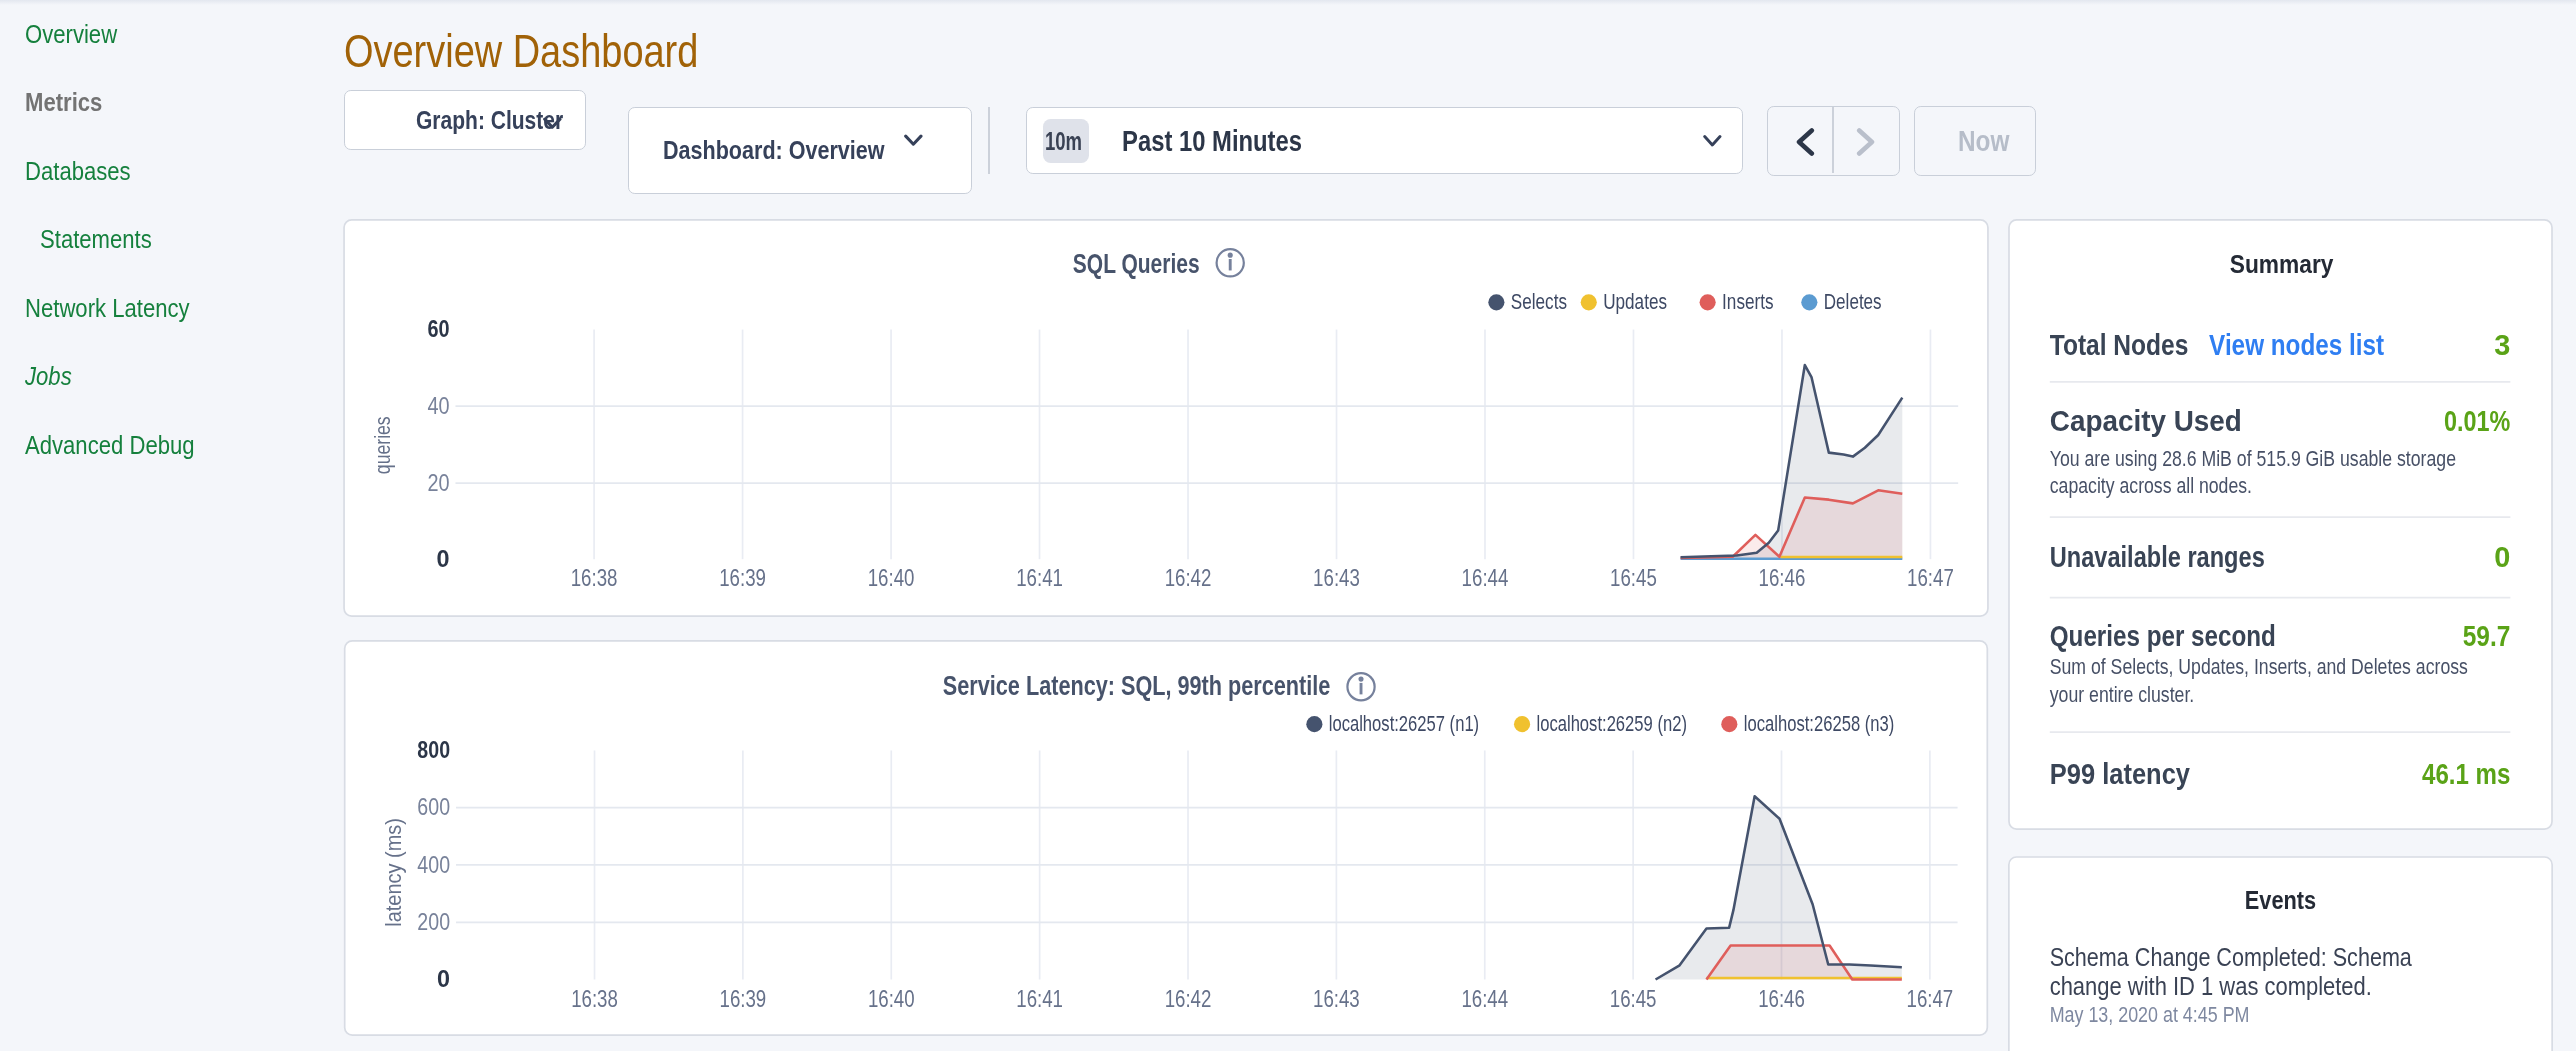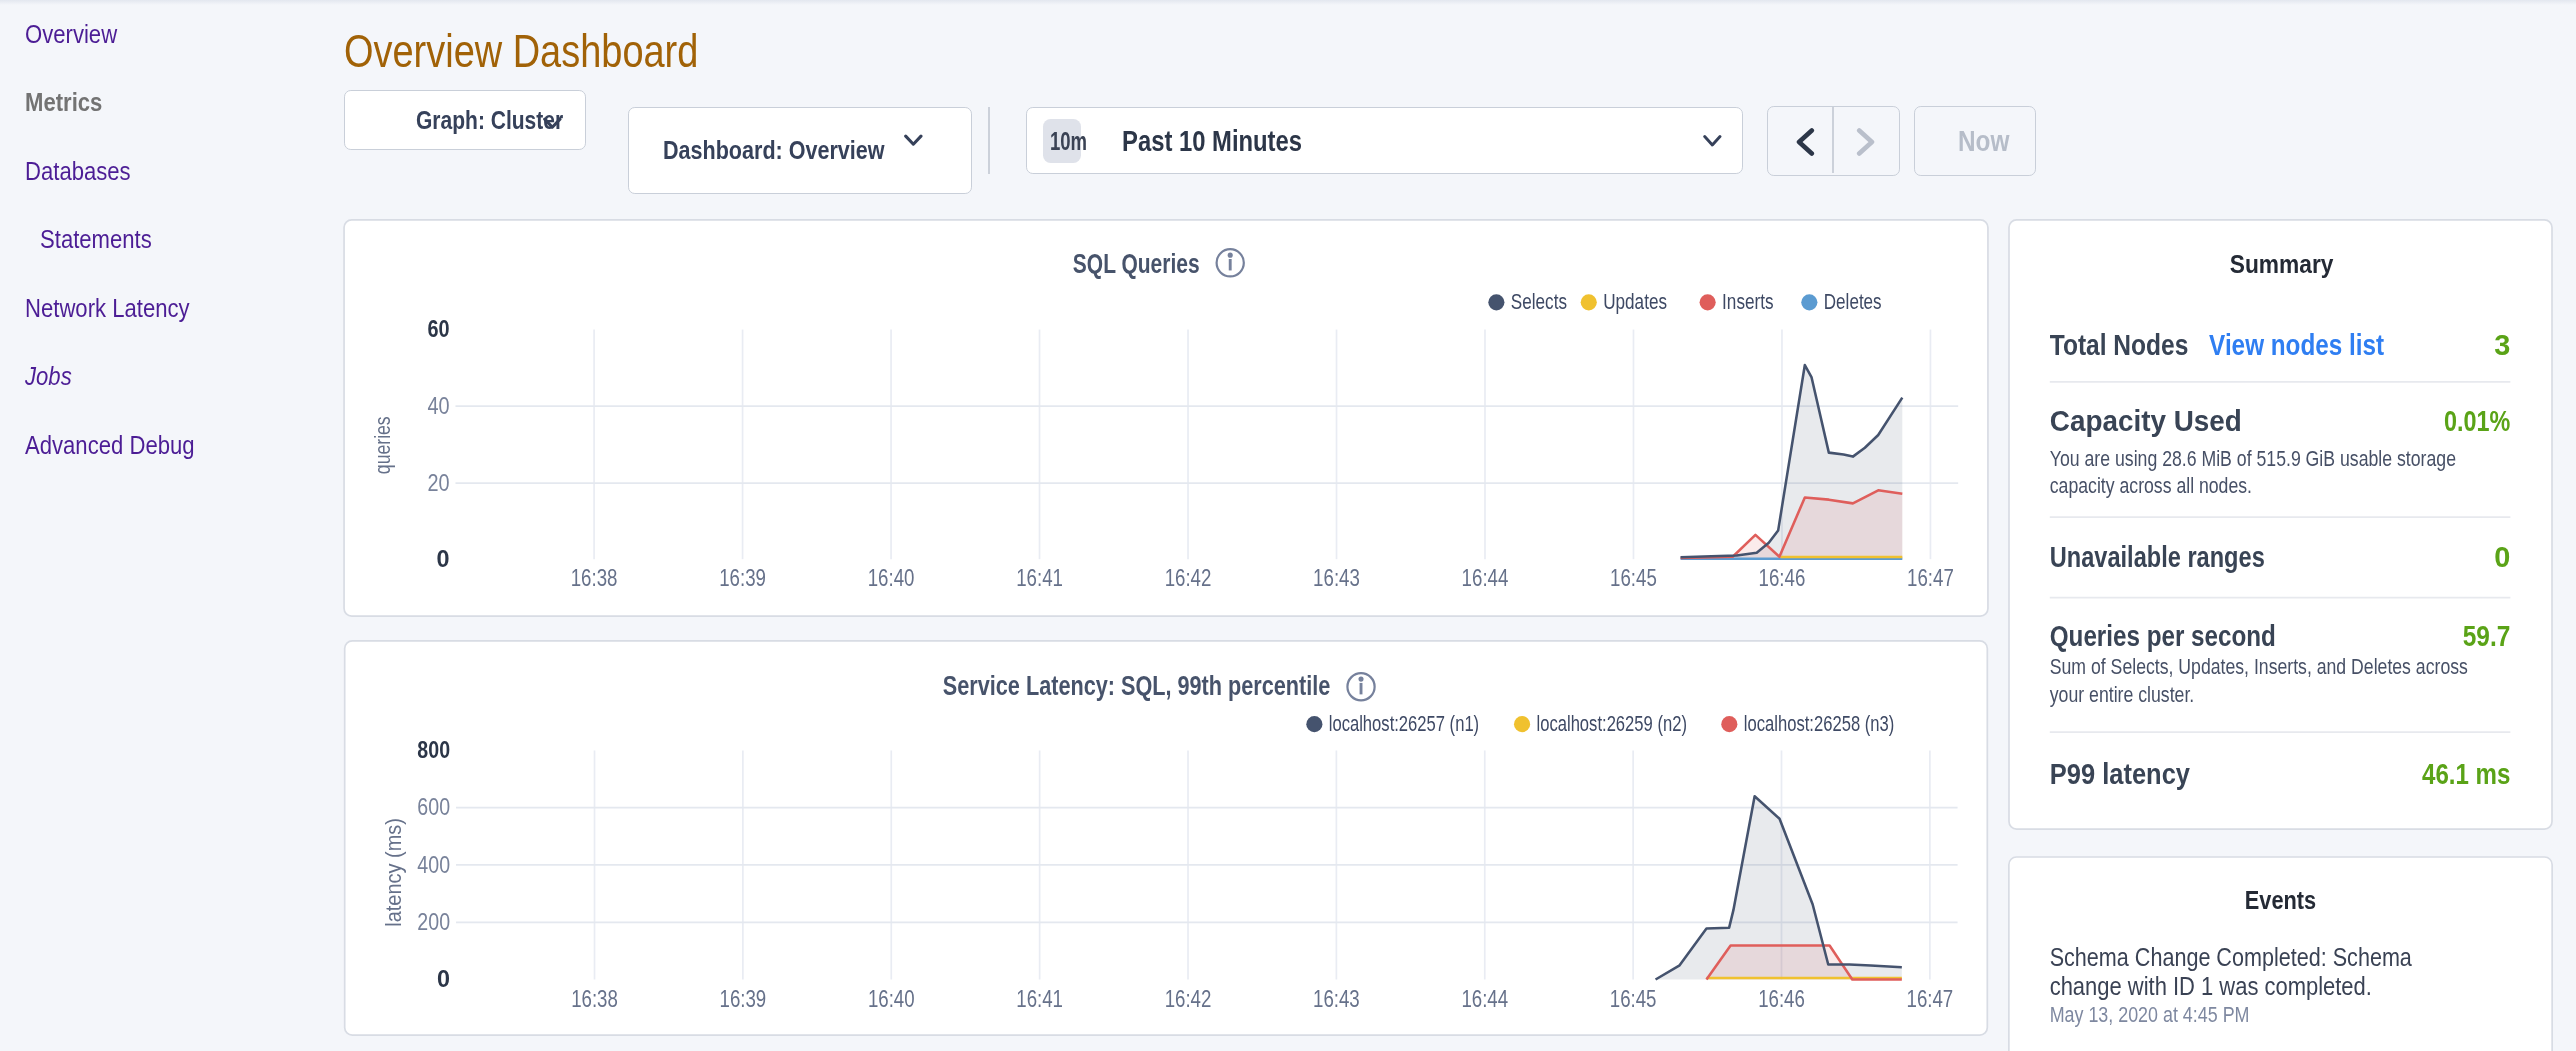--- a/index.html
+++ b/index.html
@@ -6,21 +6,21 @@
   html,body { width:2576px; height:1051px; overflow:hidden; }
   body {
     font-family:"Liberation Sans", sans-serif;
     background:#f4f6fa;
     position:relative;
   }
   svg text { font-family:"Liberation Sans", sans-serif; }
   .abs { position:absolute; }
   .topshadow { left:0; top:0; width:2576px; height:5.1px;
     background:linear-gradient(#e3e7ef,#f4f6fa); }
-  .nav { font-size:26px; line-height:26px; color:#4c1d95; white-space:nowrap; }
+  .nav { font-size:26px; line-height:26px; color:#15803d; white-space:nowrap; }
   .nav span { display:inline-block; transform:scaleX(0.85); transform-origin:0 0; }
   .navactive { color:#737373; font-weight:bold; }
   .h1 { left:344px; top:28px; font-size:46px; line-height:46px; color:#a16207; white-space:nowrap; }
   .h1 span { display:inline-block; transform:scaleX(0.825); transform-origin:0 0; }
   .btn { border:1.7px solid #c9cfd9; border-radius:6.8px; background:#fff;
          display:flex; align-items:center; color:#36415a; font-weight:bold; white-space:nowrap; }
   .ghost { background:transparent; }
   .vdiv { width:1.7px; background:#ccd1da; }
   .sx { display:inline-block; transform-origin:0 0; }
 </style>
@@ -46,22 +46,22 @@
 </div>
 <div class="abs btn" style="left:628px; top:107px; width:344px; height:87px;text-align:center;">
   <span class="sx" style="margin-left:34px; font-size:25.5px; transform:scaleX(0.845);">Dashboard: Overview</span>
   <svg class="abs" style="left:275px; top:26px;" width="18.7" height="12.8" viewBox="0 0 22 15">
     <polyline points="2,2.5 11,12 20,2.5" fill="none" stroke="#36415a" stroke-width="3.6" stroke-linecap="round" stroke-linejoin="round"></polyline>
   </svg>
 </div>
 <div class="abs vdiv" style="left:988px; top:107px; height:67px;"></div>
 
 <div class="abs btn" style="left:1026px; top:107px; width:717px; height:67px;">
-  <span class="abs" style="left:16px; top:11px; background:#dfe2ea; border-radius:7.7px; width:38px; height:44px;
-     display:flex; align-items:center; justify-content:flex-start;">
+  <span class="abs" style="left:16px; top:11px; background:#dfe2ea; border-radius:7.7px; width:46px; height:44px;
+     display:flex; align-items:center; justify-content:flex-end;">
      <span class="sx" style="font-size:25.5px; color:#3a4254; transform:scaleX(0.727); transform-origin:center;">10m</span>
     </span>
   <span class="sx" style="margin-left:95px; font-size:30px; color:#2c3648; transform:scaleX(0.794);">Past 10 Minutes</span>
   <svg class="abs" style="left:676px; top:25.5px;" width="18.7" height="13.6" viewBox="0 0 22 16">
     <polyline points="2,3 11,13 20,3" fill="none" stroke="#36415a" stroke-width="3.4" stroke-linecap="round" stroke-linejoin="round"></polyline>
   </svg>
 </div>
 
 <div class="abs btn ghost" style="left:1767px; top:106px; width:133px; height:70px;">
   <svg class="abs" style="left:25.5px; top:21px;" width="22" height="28" viewBox="0 0 26 33">

